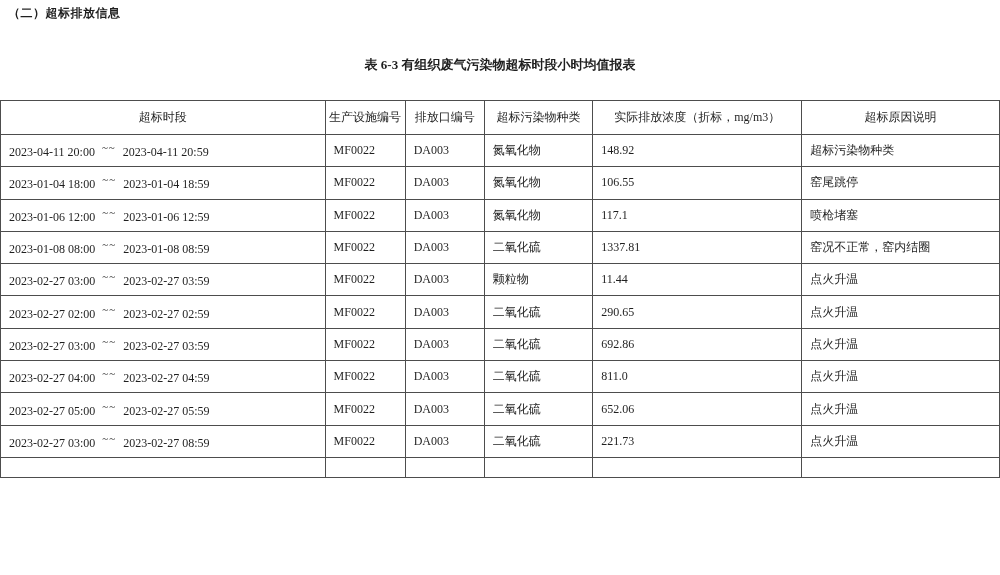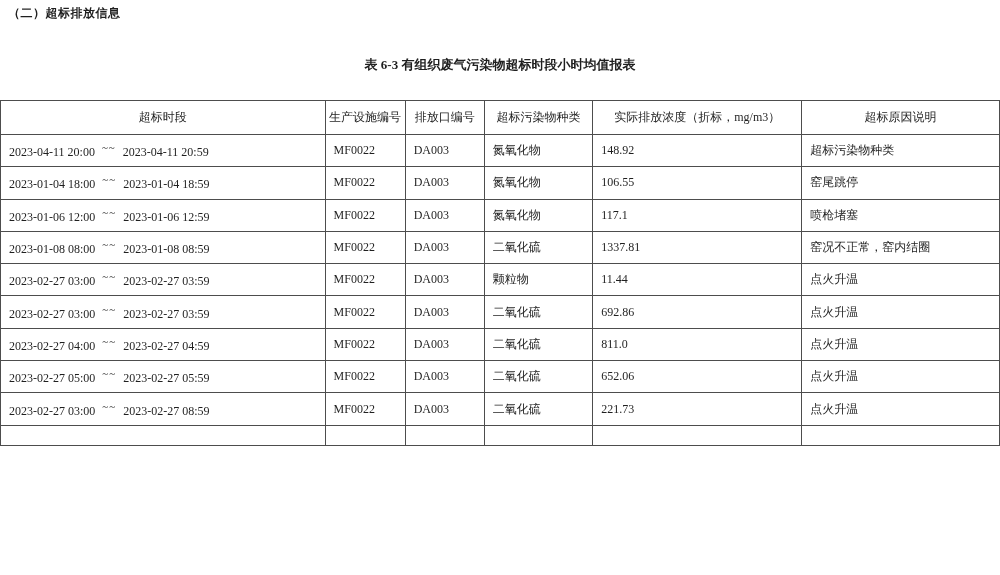--- a/index.html
+++ b/index.html
@@ -110,20 +110,28 @@
       </tr>
       <tr>
         <td class="col0"><span>2023-02-27 03:00</span><span class="tilde">~~</span><span>2023-02-27 03:59</span></td>
         <td class="col1">MF0022</td>
         <td class="col2">DA003</td>
         <td class="col3">颗粒物</td>
         <td class="col4">11.44</td>
         <td class="col5">点火升温</td>
       </tr>
       <tr>
+        <td class="col0"><span>2023-02-27 02:00</span><span class="tilde">~~</span><span>2023-02-27 02:59</span></td>
+        <td class="col1">MF0022</td>
+        <td class="col2">DA003</td>
+        <td class="col3">二氧化硫</td>
+        <td class="col4">290.65</td>
+        <td class="col5">点火升温</td>
+      </tr>
+      <tr>
         <td class="col0"><span>2023-02-27 03:00</span><span class="tilde">~~</span><span>2023-02-27 03:59</span></td>
         <td class="col1">MF0022</td>
         <td class="col2">DA003</td>
         <td class="col3">二氧化硫</td>
         <td class="col4">692.86</td>
         <td class="col5">点火升温</td>
       </tr>
       <tr>
         <td class="col0"><span>2023-02-27 04:00</span><span class="tilde">~~</span><span>2023-02-27 04:59</span></td>
         <td class="col1">MF0022</td>

